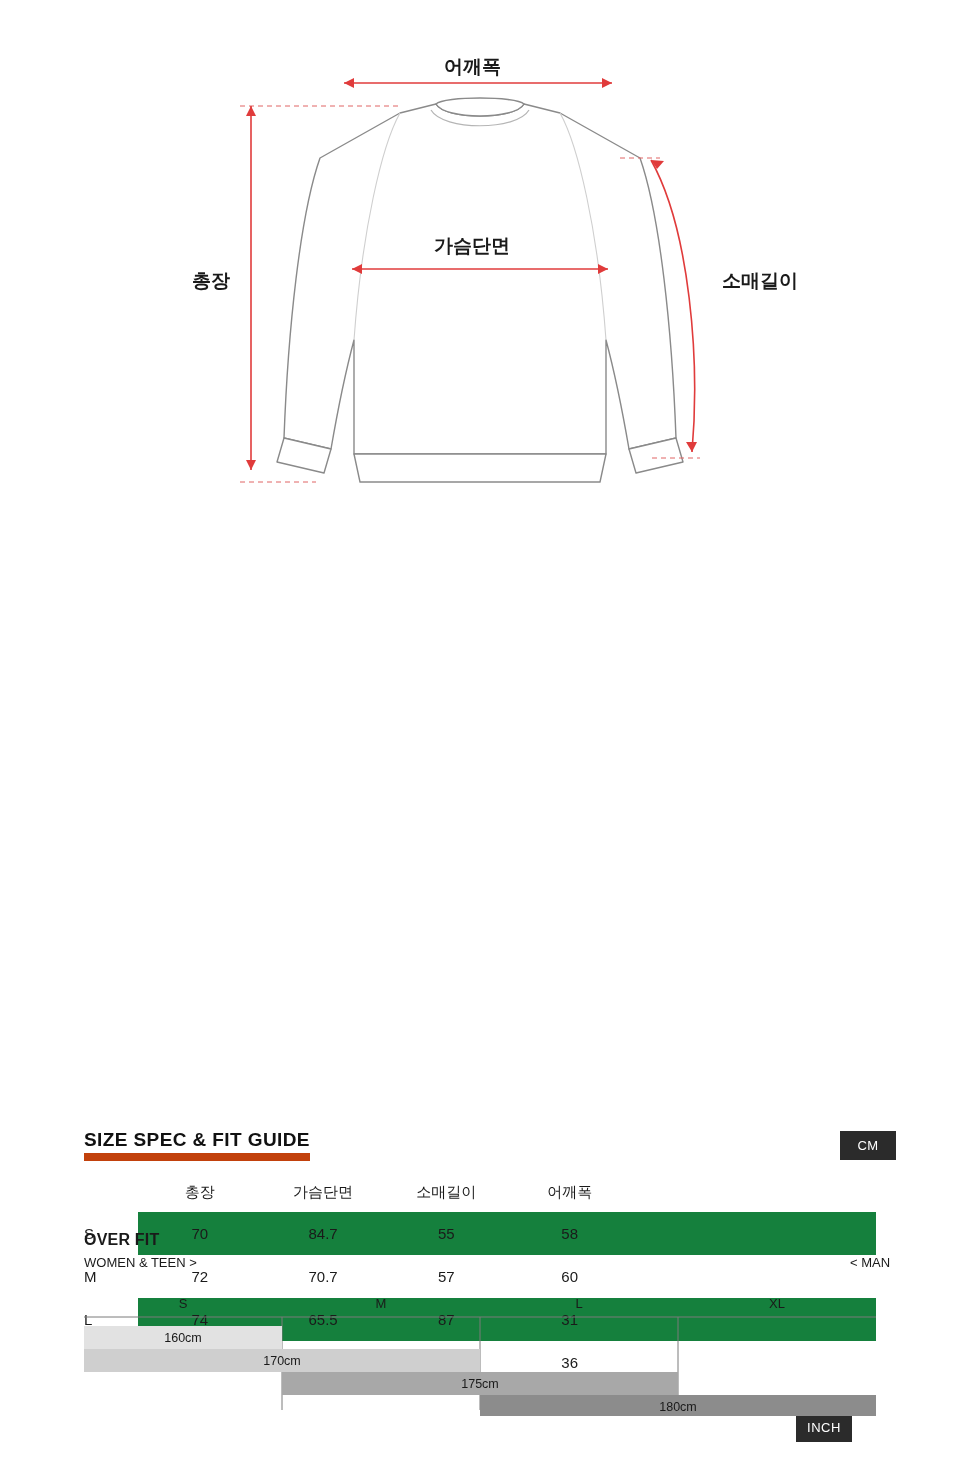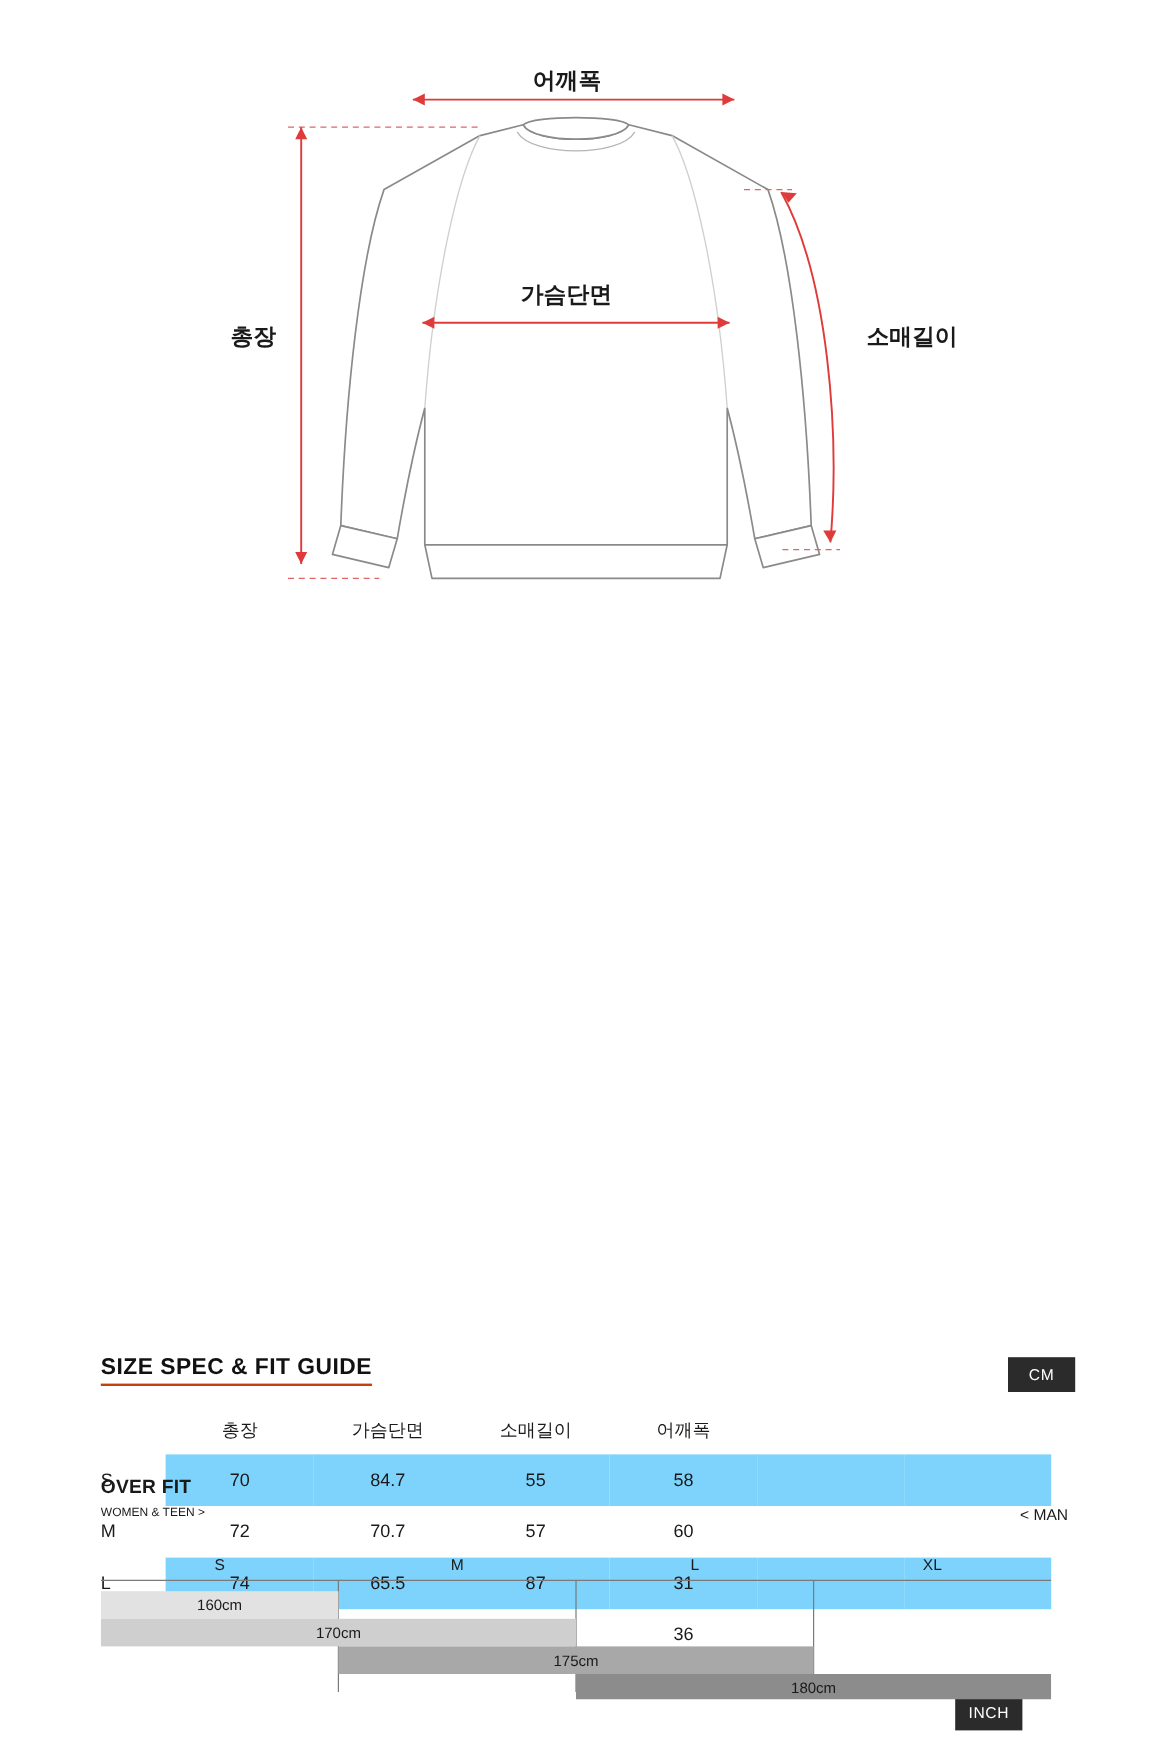--- a/index.html
+++ b/index.html
@@ -45,21 +45,21 @@
     margin: 0 auto;
     width: 960px;
   }
   .spec-title {
     position: absolute;
     left: 84px;
     top: 589px;
     font-size: 19px;
     font-weight: bold;
     letter-spacing: 0.4px;
-    border-bottom: 2px solid #c2410c;
+    border-bottom: 8px solid #c2410c;
     padding-bottom: 2px;
     color: #111;
   }
   .unit-badge {
     position: absolute;
     width: 56px;
     height: 29px;
     background: #2b2b2b;
     color: #fff;
     font-size: 13px;
@@ -98,37 +98,37 @@
     font-size: 15px;
     font-weight: normal;
     color: #1a1a1a;
     height: 40px;
   }
   table.sizetable td.size-cell {
     text-align: left;
     padding-left: 0px;
     font-size: 15px;
   }
-  table.sizetable tbody tr.shaded td { background: #7dd3fc; }
+  table.sizetable tbody tr.shaded td { background: #15803d; }
   table.sizetable tbody tr.shaded td.size-cell { background: transparent; }
 
   
   .fit-title {
     position: absolute;
     left: 84px;
     top: 1231px;
     font-size: 16px;
     font-weight: bold;
     letter-spacing: 0.2px;
   }
   .fit-sub {
     position: absolute;
     left: 84px;
     top: 1255px;
-    font-size: 10px;
+    font-size: 13px;
     color: #1a1a1a;
   }
   .fit-sub-right {
     position: absolute;
     left: 822px;
     top: 1255px;
     font-size: 13px;
     color: #1a1a1a;
     margin-left: 28px;
   }

